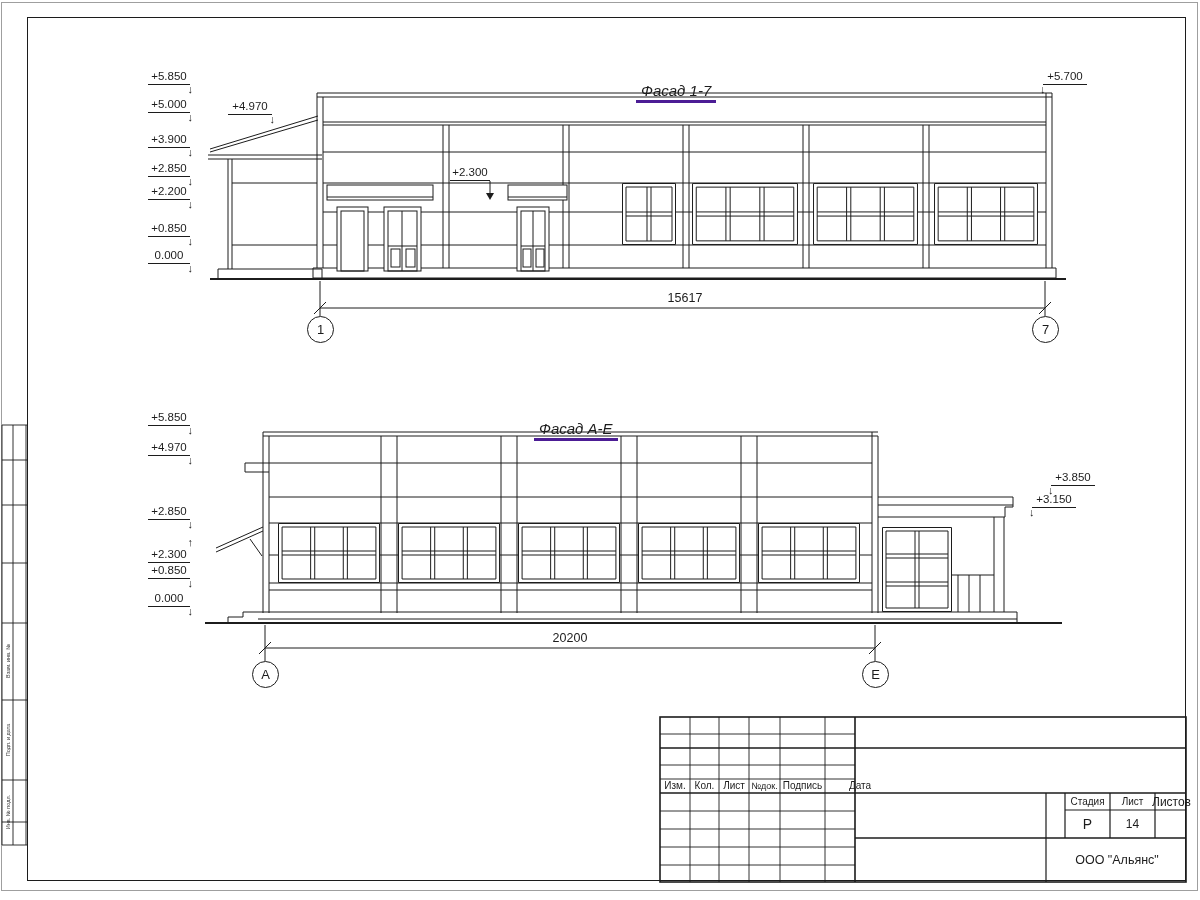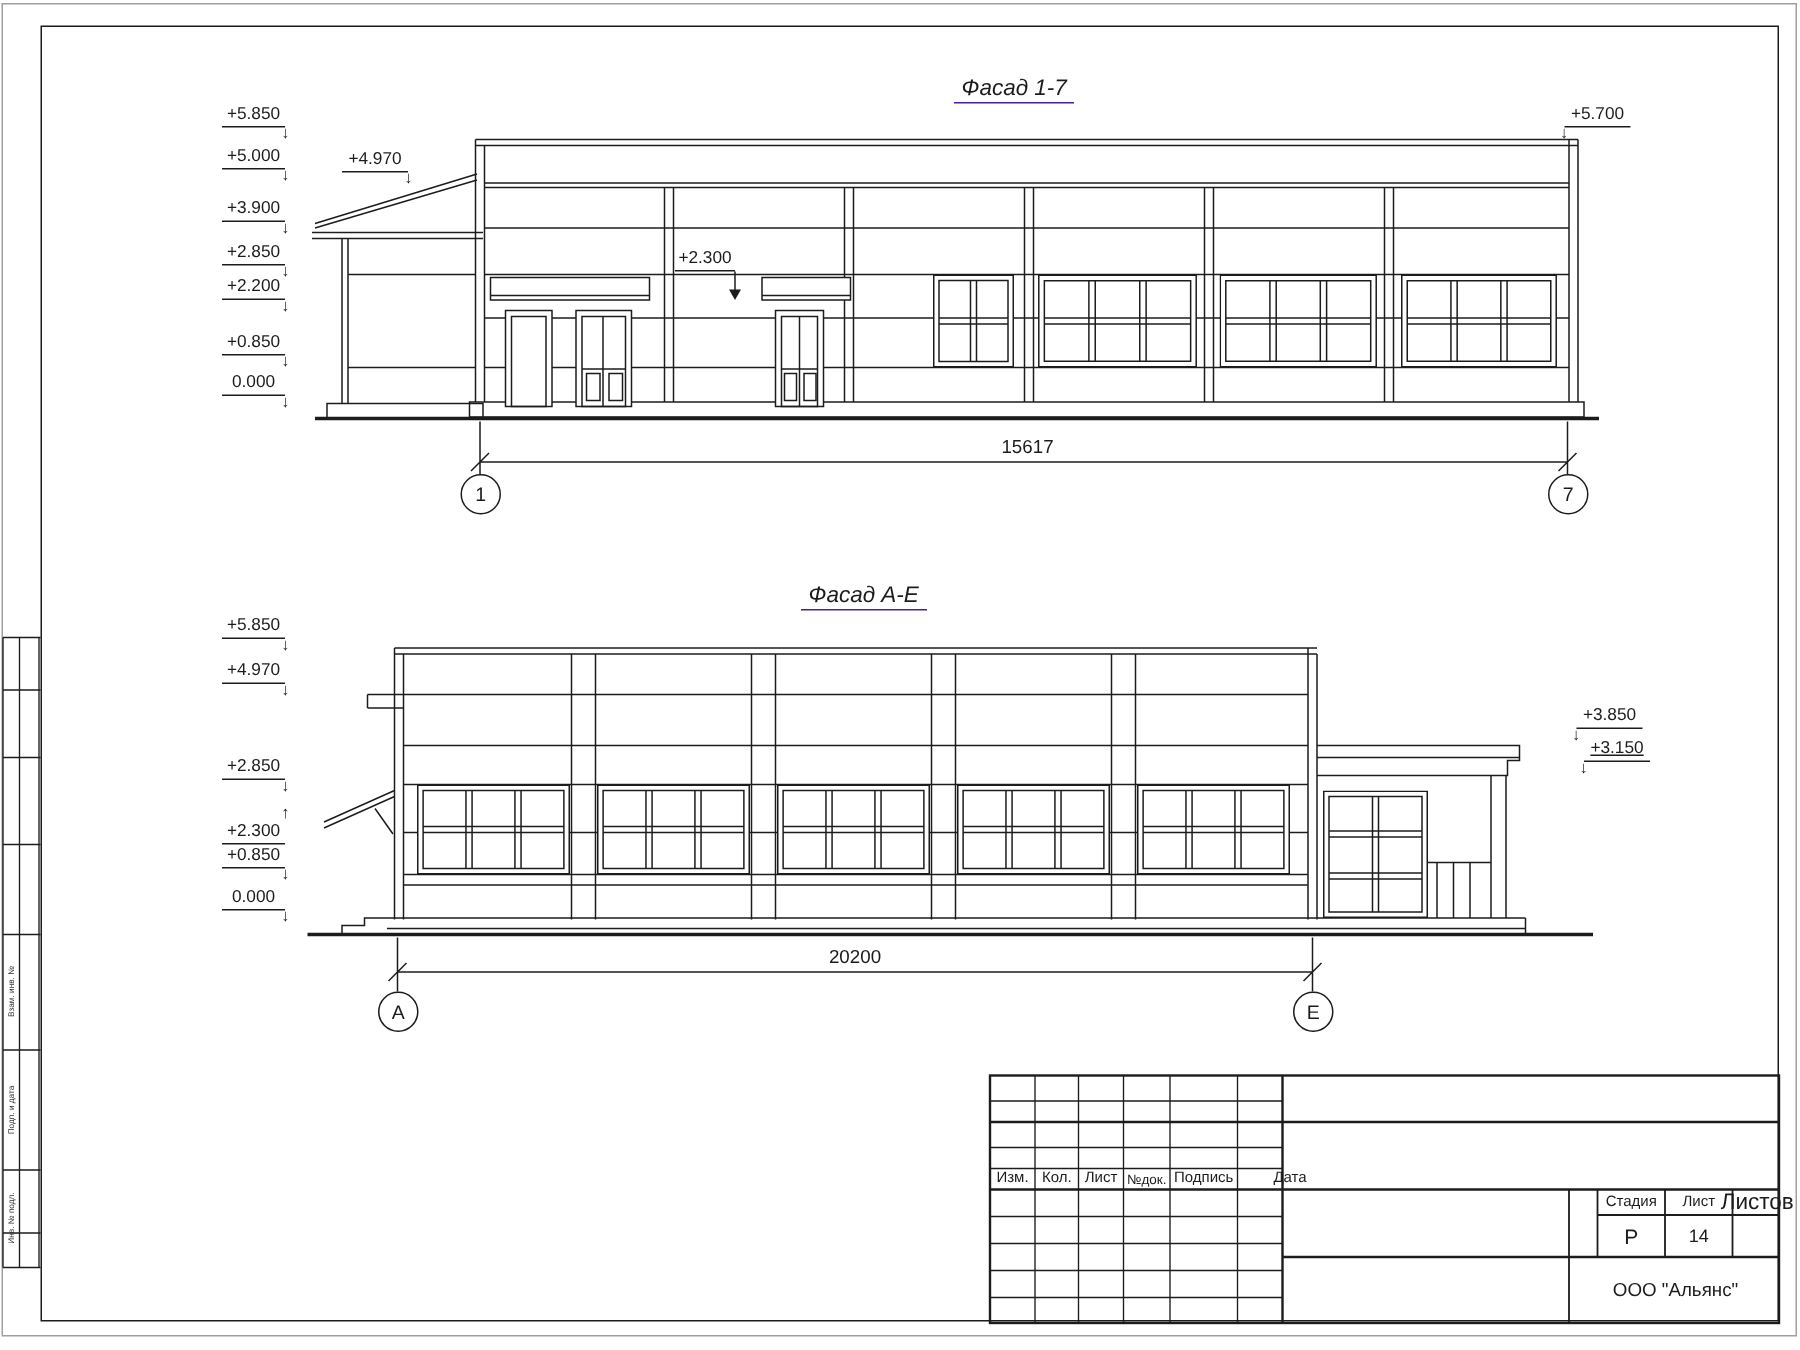--- a/index.html
+++ b/index.html
@@ -1,20 +1,20 @@
 <!DOCTYPE html>
 <html><head>
 <meta charset="utf-8">
 <style>
   html,body{margin:0;padding:0;background:#fff;font-family:"Liberation Sans",sans-serif;color:#1c1c1c;}
   .page{position:relative;width:1200px;height:900px;background:#fff;overflow:hidden;}
   .sheet-edge{position:absolute;left:1px;top:2px;right:2px;bottom:9px;border:1px solid #9f9f9f;}
   .frame{position:absolute;left:27px;top:17px;width:1159px;height:864px;border:1.8px solid #1c1c1c;box-sizing:border-box;}
   svg.lines{position:absolute;left:0;top:0;width:1200px;height:900px;}
-  .ftitle{position:absolute;font-style:italic;font-size:15px;border-bottom:1px solid #4c1d95;padding:0 5px 1px 5px;white-space:nowrap;}
+  .ftitle{position:absolute;font-style:italic;font-size:15px;border-bottom:3px solid #4c1d95;padding:0 5px 1px 5px;white-space:nowrap;margin-top:32px;}
   .mark{position:absolute;text-align:center;border-bottom:1px solid #1c1c1c;font-size:11.5px;line-height:13px;padding-bottom:1px;white-space:nowrap;}
   .arr{position:absolute;font-size:11px;line-height:10px;}
   .arr-rd{right:-3px;top:14px;}
   .arr-ld{left:-3px;top:14px;}
   .arr-ru{right:-3px;top:-11px;}
   .bubble{position:absolute;width:25px;height:25px;border:1.3px solid #1c1c1c;border-radius:50%;background:#fff;display:flex;align-items:center;justify-content:center;font-size:13px;}
   .dimlabel{position:absolute;font-size:12.5px;text-align:center;white-space:nowrap;}
   .tb{position:absolute;display:flex;align-items:center;justify-content:center;text-align:center;font-size:10px;line-height:1;}
   .strip-label{position:absolute;font-size:5.5px;white-space:nowrap;transform:translate(-50%,-50%) rotate(-90deg);color:#333;}
 </style>
@@ -215,39 +215,39 @@
   </div>
   <div class="mark" style="left:148px;top:592px;width:42px;">
     <span>0.000</span>
     <span class="arr arr-rd">↓</span>
   </div>
 
   <div class="mark" style="left:1051px;top:471px;width:44px;">
     <span>+3.850</span>
     <span class="arr arr-ld">↓</span>
   </div>
-  <div class="mark" style="left:1056px;top:493px;width:44px;text-decoration:underline;">
+  <div class="mark" style="left:1032px;top:493px;width:44px;">
     <span>+3.150</span>
     <span class="arr arr-ld">↓</span>
   </div>
 
   <div class="dimlabel" style="left:535px;top:631px;width:70px;">20200</div>
   <div class="bubble" style="left:252px;top:661px;">А</div>
   <div class="bubble" style="left:862px;top:661px;">Е</div>
 
   <div class="tb" style="left:660px;top:779px;width:30px;height:14px;">Изм.</div>
   <div class="tb" style="left:690px;top:779px;width:29px;height:14px;">Кол.</div>
   <div class="tb" style="left:719px;top:779px;width:30px;height:14px;">Лист</div>
   <div class="tb" style="left:749px;top:779px;width:31px;height:14px;font-size:9px;">№док.</div>
   <div class="tb" style="left:780px;top:779px;width:45px;height:14px;">Подпись</div>
   <div class="tb" style="left:845px;top:779px;width:30px;height:14px;">Дата</div>
 
   <div class="tb" style="left:1065px;top:793px;width:45px;height:17px;">Стадия</div>
   <div class="tb" style="left:1110px;top:793px;width:45px;height:17px;">Лист</div>
-  <div class="tb" style="left:1155px;top:793px;width:33px;height:17px;font-size:15px;">Листов</div>
+  <div class="tb" style="left:1155px;top:793px;width:33px;height:17px;font-size:12px;">Листов</div>
   <div class="tb" style="left:1065px;top:810px;width:45px;height:28px;font-size:14px;">Р</div>
   <div class="tb" style="left:1110px;top:810px;width:45px;height:28px;font-size:12px;">14</div>
   <div class="tb" style="left:1155px;top:810px;width:33px;height:28px;font-size:14px;"></div>
 
   <div class="tb" style="left:1046px;top:838px;width:142px;height:44px;font-size:12.5px;">ООО "Альянс"</div>
 
   <div class="strip-label" style="left:8px;top:661px;">Взам. инв. №</div>
   <div class="strip-label" style="left:8px;top:740px;">Подп. и дата</div>
   <div class="strip-label" style="left:8px;top:812px;">Инв. № подл.</div>
 </div>

